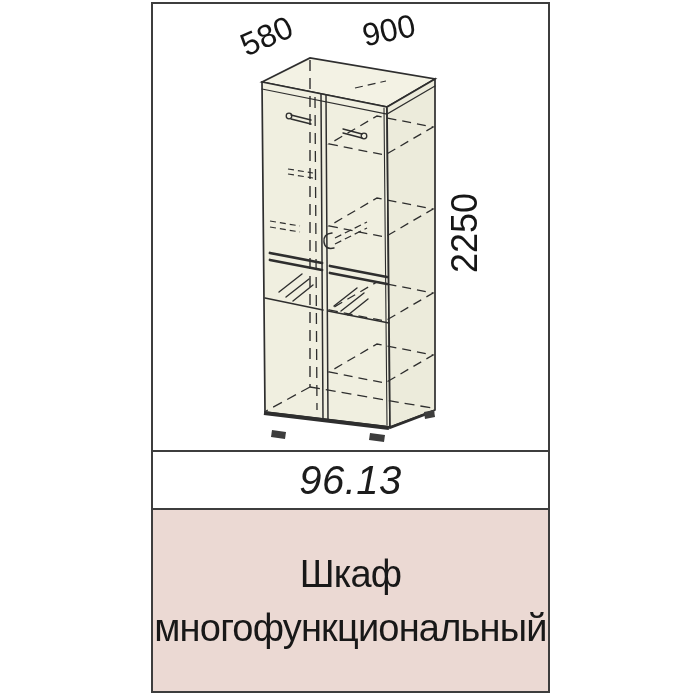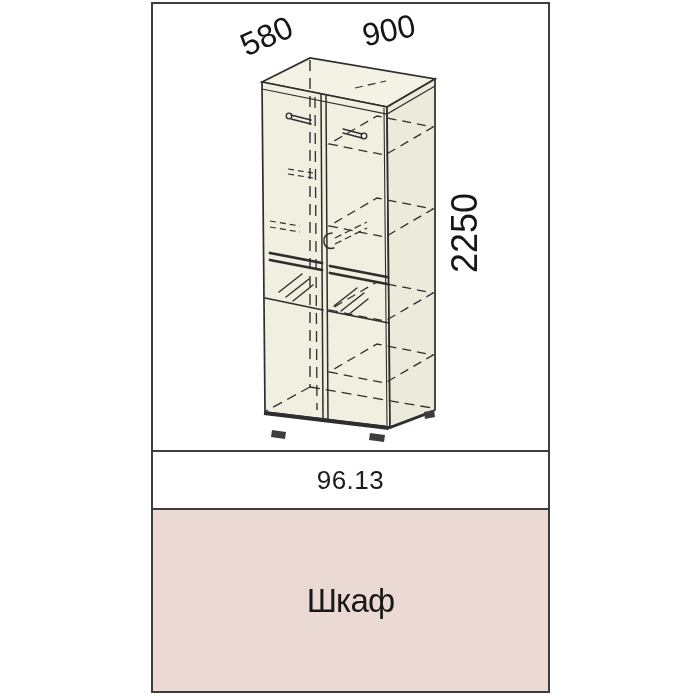--- a/index.html
+++ b/index.html
@@ -10,26 +10,26 @@
     -webkit-font-smoothing:antialiased;
   }
   .sheet { position:relative; width:700px; height:700px; background:#ffffff; overflow:hidden; }
   .column { position:absolute; left:151px; top:2px; width:399px; }
   .box { box-sizing:border-box; width:399px; border:2px solid #3d3d3d; }
   .drawing-box { height:450px; background:#ffffff; }
   .drawing-box svg { display:block; }
   .model-box {
     height:58px; border-top:none;
     display:flex; align-items:center; justify-content:center;
-    font-size:26px; color:#1c1c1c; letter-spacing:0.5px;
+    font-size:40px; color:#1c1c1c; letter-spacing:0.5px;font-style:italic;
   }
   .name-box {
     height:183px; border-top:none; background:#ebd9d3;
     display:flex; flex-direction:column; align-items:center; justify-content:center;
-    color:#181818; font-size:33px; line-height:54px; letter-spacing:-0.8px;
+    color:#181818; font-size:38px; line-height:54px; letter-spacing:-0.8px;
     text-align:center; white-space:nowrap;
   }
   .dim-text { fill:#161616; font-family:"Liberation Sans", sans-serif; }
 </style>
 </head>
 <body>
 
 <div class="sheet">
   <div class="column">
 
@@ -109,16 +109,17 @@
         <text class="dim-text" font-size="36" text-anchor="middle" transform="translate(324,229) rotate(-90)">2250</text>
       </svg>
     </div>
 
     <div class="box model-box">
       <span>96.13</span>
     </div>
 
     <div class="box name-box">
       <div>Шкаф</div>
+      <div>многофункциональный</div>
     </div>
 
   </div>
 </div>
 
 </body></html>

